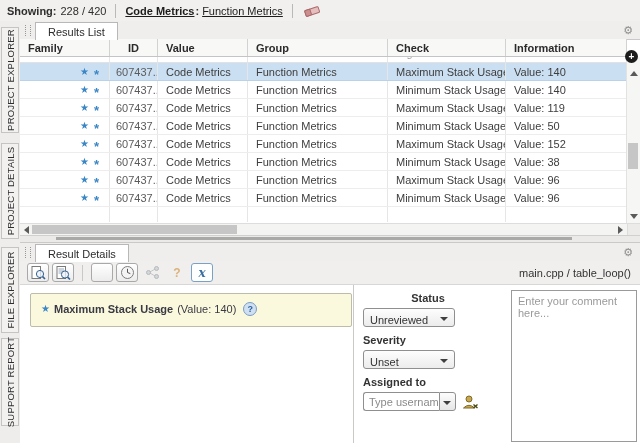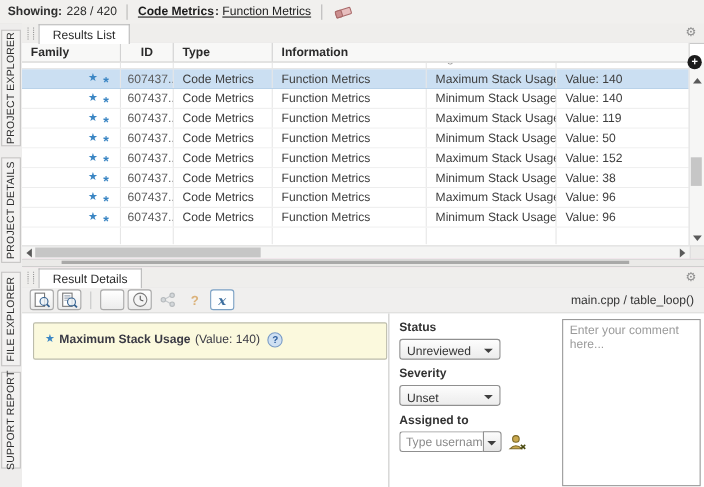--- a/index.html
+++ b/index.html
@@ -118,21 +118,21 @@
   .sum-title-row{display:flex;align-items:center;gap:4px;white-space:nowrap;}
   .sum-title{font-weight:bold;color:#3a3a44;}
   .sum-value{color:#3a3a44;}
   .help-circle{width:12px;height:12px;border-radius:50%;background:#cfe0f2;border:1px solid #7a9cc6;
                color:#2f5f9e;font-size:9px;font-weight:bold;display:flex;align-items:center;
                justify-content:center;margin-left:3px;cursor:pointer;flex:none;}
   .sum-desc{margin-top:5px;font-size:10.5px;line-height:15px;color:#3c3c3c;}
 
   .review{position:absolute;left:343px;top:4px;width:130px;}
   .rev-label{font-weight:bold;color:#333;margin:7px 0 4px;}
-  .rev-label.first{margin-top:3px;}
+  .rev-label.first{margin-top:3px;text-align:center;}
   .select{position:relative;width:92px;height:19px;border:1px solid #8f8f8f;border-radius:3px;
           background:linear-gradient(#fdfdfd,#ececec);display:flex;align-items:flex-end;
           padding-left:6px;box-sizing:border-box;cursor:pointer;color:#333;}
   .dd-arrow{position:absolute;right:6px;top:8px;width:0;height:0;
             border-left:4px solid transparent;border-right:4px solid transparent;border-top:4px solid #3f3f3f;}
   .combo-row{display:flex;align-items:center;}
   .combo-input{width:76px;height:19px;border:1px solid #8f8f8f;border-right:none;
                border-radius:3px 0 0 3px;font:11px "Liberation Sans",sans-serif;padding:0 0 0 5px;
                box-sizing:border-box;color:#333;outline:none;}
   .combo-input::placeholder{color:#8a8a8a;}
@@ -192,21 +192,23 @@
         <span class="grip"></span>
         <div class="tab">
           <span>Results List</span>
         </div>
         <span class="panel-gear">⚙</span>
       </div>
 
       <div class="thead">
         <div class="cell c-family">Family</div>
         <div class="cell c-id">ID</div>
-        <div class="cell c-type">Type</div>
+        <div class="cell c-type">Value</div>
+        <div class="cell c-group">Group</div>
+        <div class="cell c-check">Check</div>
         <div class="cell c-info">Information</div>
       </div>
 
       <div class="plus-btn">
         <span>+</span>
       </div>
 
       <div class="tbody">
 
         <div class="trow partial">

